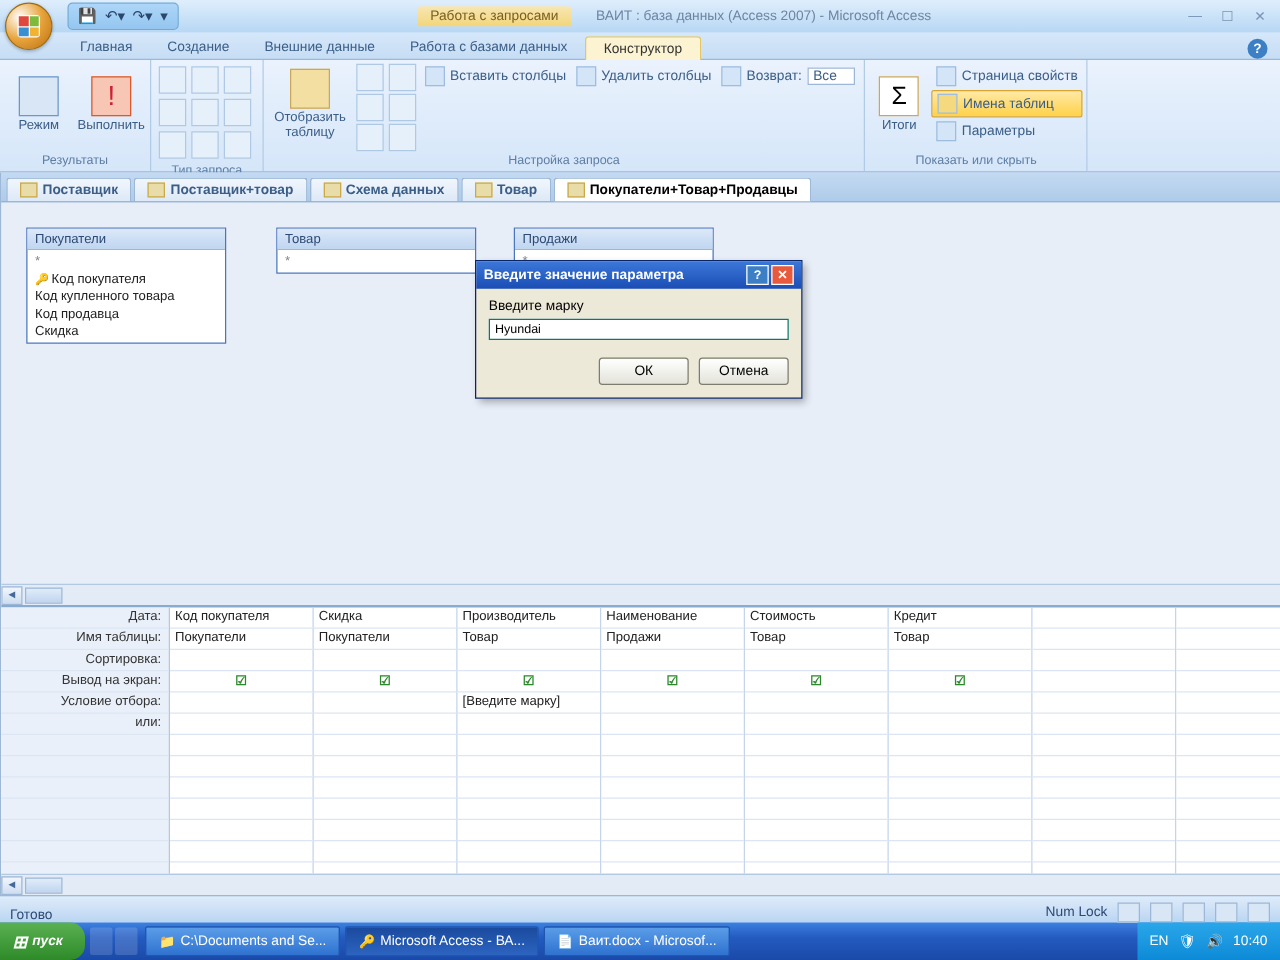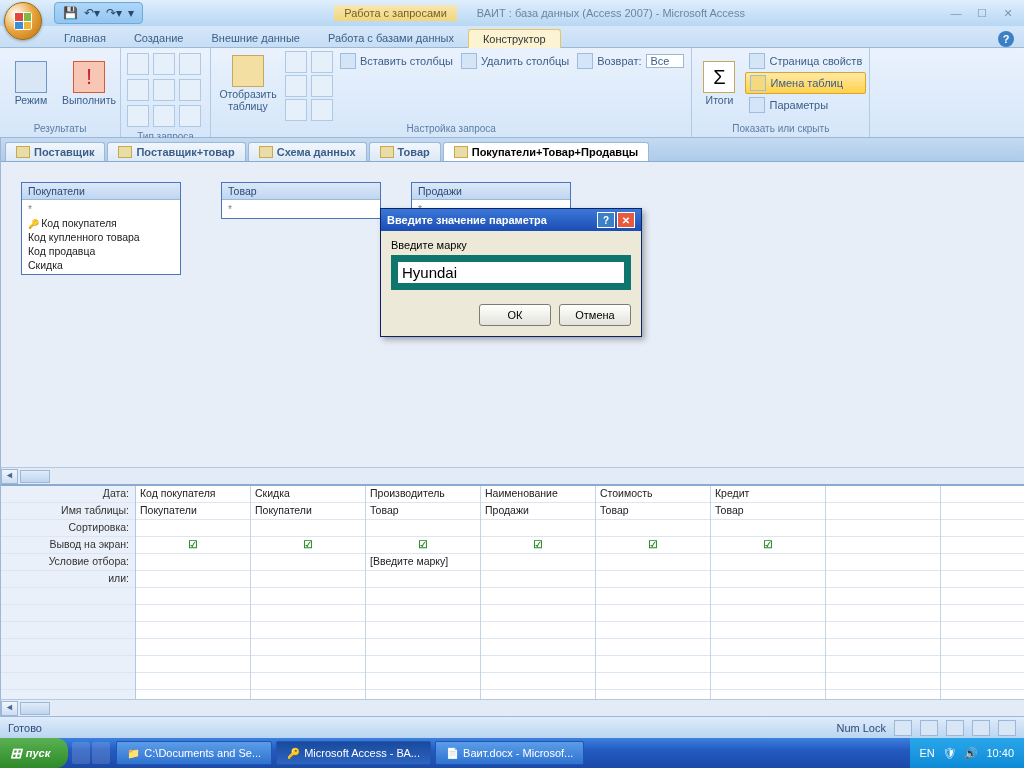--- a/index.html
+++ b/index.html
@@ -68,26 +68,26 @@
 .grid-col .chk { text-align:center; color:#2a8a2a; font-weight:bold;}
 
 
 .dlg { position:absolute; left:380px; top:208px; width:262px; background:#ece9d8; border:1px solid #0a246a; box-shadow:3px 3px 6px rgba(0,0,0,0.3); z-index:50;}
 .dlg-title { background:linear-gradient(#3c78d8,#1a4db5); color:#fff; padding:3px 6px; font-weight:bold; display:flex; align-items:center;}
 .dlg-title .dlg-btns { margin-left:auto; display:flex; gap:2px;}
 .dlg-title .dlg-btns span { width:18px; height:16px; background:#e85a3d; color:#fff; text-align:center; line-height:15px; border:1px solid #fff; font-family:Arial; font-size:10px;}
 .dlg-title .dlg-btns span.h { background:#3d7fc5;}
 .dlg-body { padding:8px 10px;}
 .dlg-body label { display:block; margin-bottom:4px;}
-.dlg-body input { width:100%; border:7px solid #0f766e; padding:2px 4px; font-size:15px;}
+.dlg-body input { width:100%; border:1px solid #0f766e; padding:2px 4px; font-size:10px;}
 .dlg-foot { padding:6px 10px 10px; display:flex; justify-content:flex-end; gap:8px;}
 .dlg-foot button { width:72px; height:22px; background:linear-gradient(#fff,#e3e3da); border:1px solid #7d7d6f; border-radius:3px;}
 
 
-.statusbar { height:22px; background:linear-gradient(#dfecfb,#bad5f1); display:flex; align-items:center; padding:0 8px; color:#2d4a74; border-top:1px solid #9db8d6;}
+.statusbar { height:22px; background:linear-gradient(#dfecfb,#bad5f1); display:flex; align-items:flex-end; padding:0 8px; color:#2d4a74; border-top:1px solid #9db8d6;}
 .statusbar .sright { margin-left:auto; display:flex; align-items:center; gap:8px;}
 .statusbar .vbtn { width:18px; height:16px; background:#d8e6f6; border:1px solid #9db8d6;}
 
 .taskbar { height:30px; background:linear-gradient(#3c81e0,#245bc0 40%,#1a49a8); display:flex; align-items:center;}
 .start { height:30px; padding:0 18px 0 10px; background:linear-gradient(#5ab152,#2e8a28); color:#fff; font-style:italic; font-weight:bold; display:flex; align-items:center; border-radius:0 12px 12px 0; gap:4px;}
 .tb-item { height:24px; margin:0 2px; padding:0 10px; background:linear-gradient(#5b9de8,#2f72d0); border:1px solid #1e56b0; color:#fff; display:flex; align-items:center; gap:4px; border-radius:2px; font-size:10.5px; max-width:160px; white-space:nowrap; overflow:hidden;}
 .tb-item.active { background:linear-gradient(#1a4a9e,#2c64c0);}
 .tray { margin-left:auto; background:linear-gradient(#2aa7ea,#0d8ad6); height:30px; display:flex; align-items:center; padding:0 10px; gap:8px; color:#fff;}
 .ql { display:flex; gap:2px; margin:0 4px;}
 .ql span { width:18px; height:22px; background:rgba(255,255,255,0.15); border-radius:2px;}

